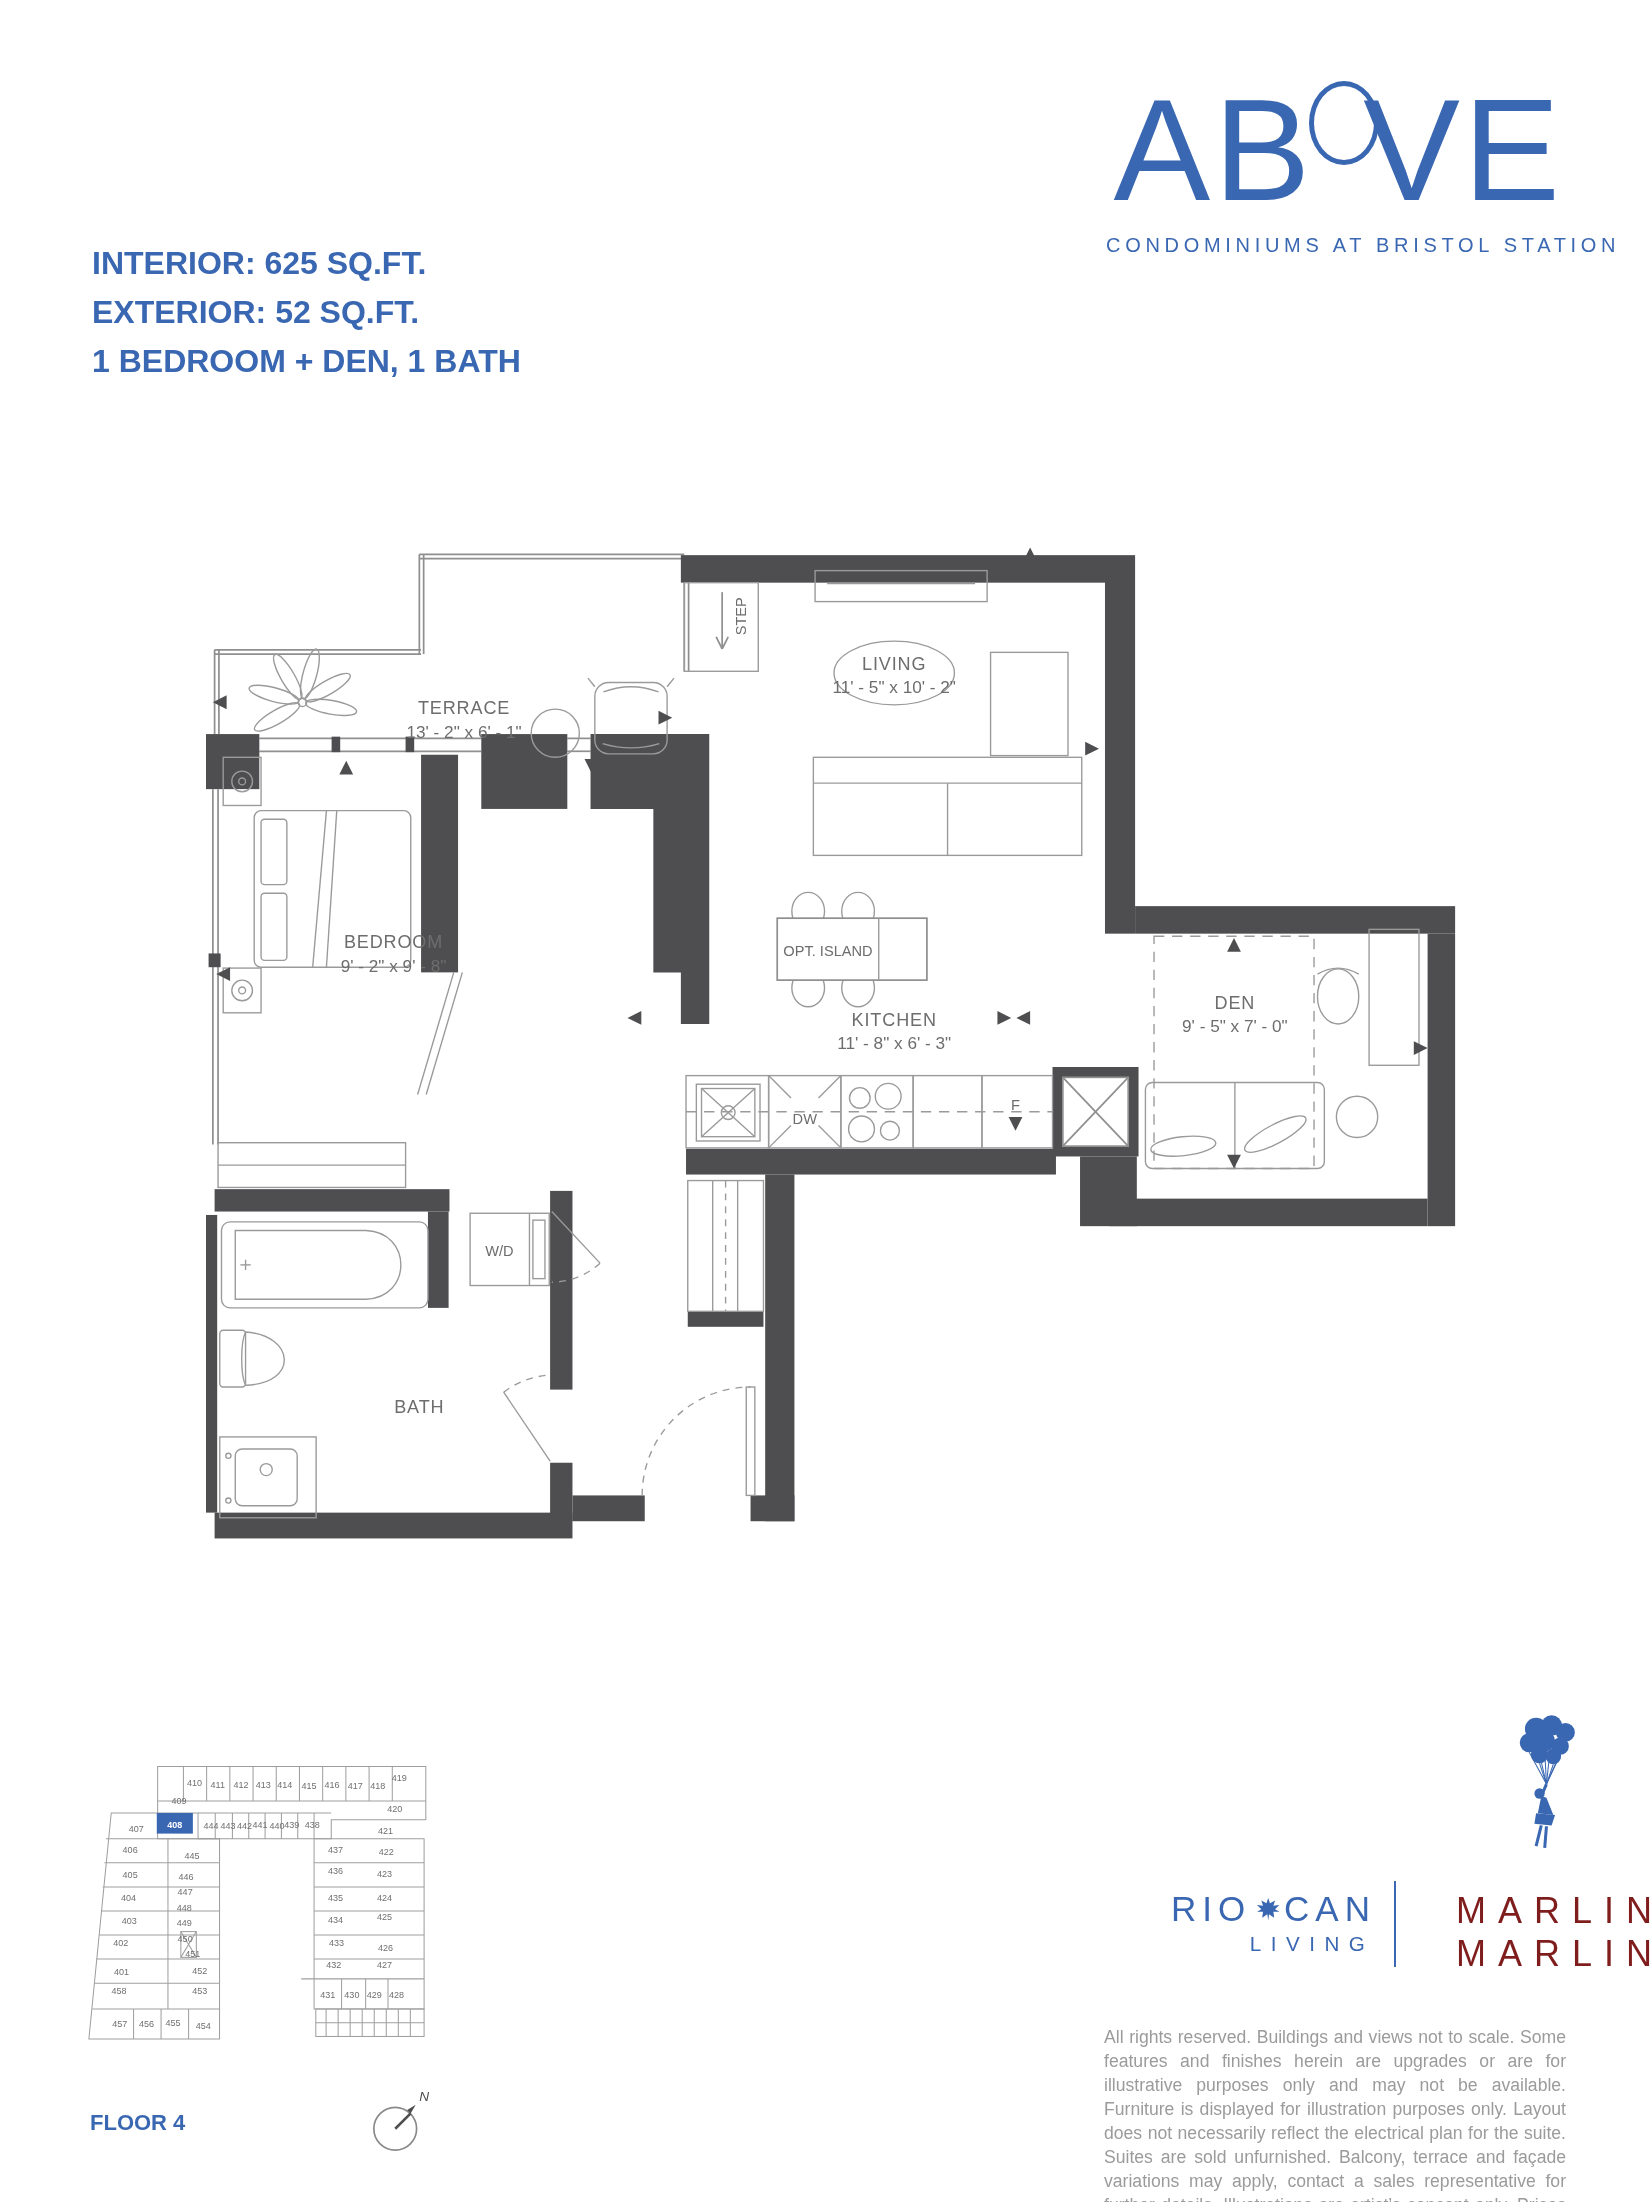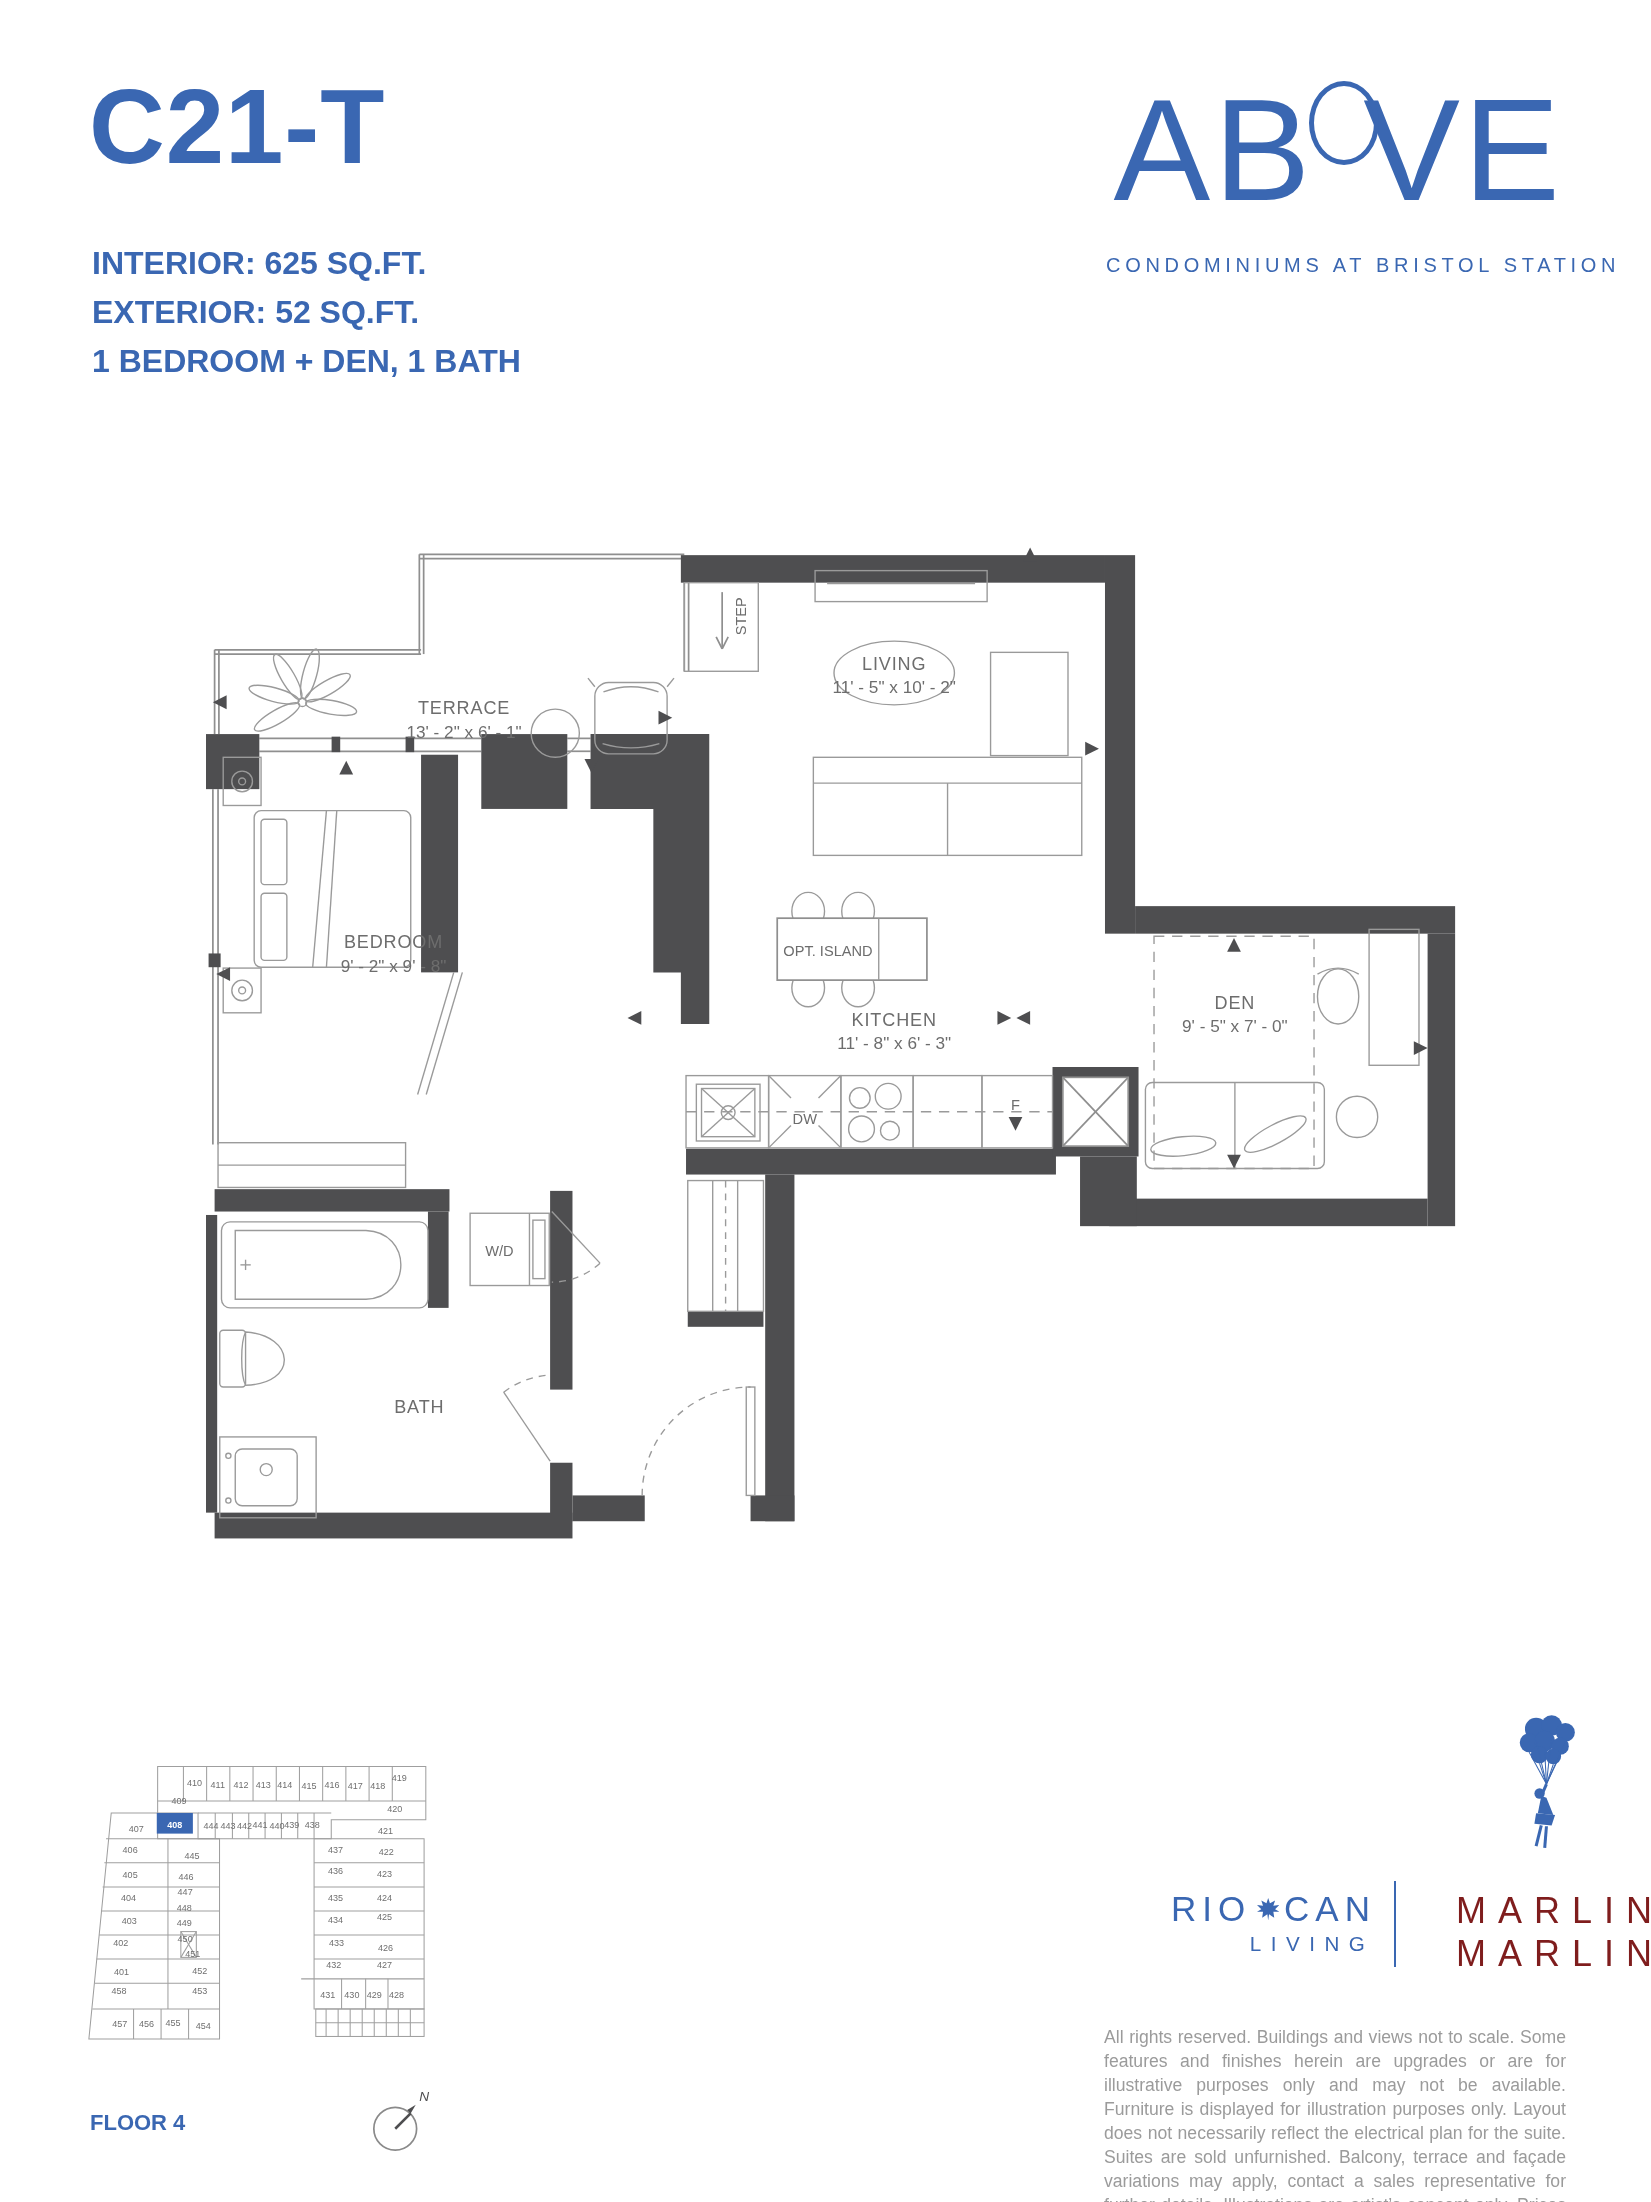--- a/index.html
+++ b/index.html
@@ -9,21 +9,21 @@
   .unit-code{position:absolute;left:89px;top:67px;font-size:105px;font-weight:600;
              letter-spacing:0.9px;color:#3a67b2;}
   .specs{position:absolute;left:92px;top:239px;font-size:32px;font-weight:600;
          line-height:49px;color:#3a67b2;}
   .brand{position:absolute;left:1106px;top:69px;width:465px;text-align:center;}
   .brand-word{display:flex;align-items:flex-end;justify-content:center;
               font-family:Liberation Sans, sans-serif;font-weight:400;font-size:145px;
               line-height:163px;color:#3a67b2;letter-spacing:3.4px;}
   .brand-o{display:inline-block;width:60px;height:74px;border:5.2px solid #3a67b2;
            border-radius:50%;transform:translateY(-67px);margin:0 -15.5px 0 -5.2px;}
-  .brand-tagline{margin-top:22px;font-size:20px;letter-spacing:4.7px;font-weight:400;
+  .brand-tagline{margin-top:2px;font-size:20px;letter-spacing:4.7px;font-weight:400;
                  color:#3a67b2;white-space:nowrap;}
   
   .plansvg{position:absolute;left:206px;top:542px;width:1256px;height:1007px;}
   .wall{fill:#4e4e50;stroke:none;}
   .ln{stroke:#8f8f8f;stroke-width:2;fill:none;}
   .lnt{stroke:#9a9a9a;stroke-width:1.6;fill:none;}
   .dash{stroke-dasharray:12 9;}
   .dash2{stroke-dasharray:8 7;}
   .room-name{font-family:"Liberation Sans",sans-serif;font-size:21px;fill:#6d6d6d;
              letter-spacing:1px;text-anchor:middle;}
@@ -52,21 +52,20 @@
   .marlin{position:absolute;left:1456px;top:1889px;font-size:36px;letter-spacing:12px;
           line-height:43px;font-weight:400;color:#7f1d1d;white-space:nowrap;}
   .disclaimer{position:absolute;left:1104px;top:2007px;width:462px;font-size:17.6px;
               line-height:24px;color:#9b9b9b;text-align:justify;}
 </style>
 </head>
 <body>
 
 <div class="page">
 
-  <div class="unit-code">C21-T</div>
   <div class="specs">
       <div>INTERIOR: 625 SQ.FT.</div>
       <div>EXTERIOR: 52 SQ.FT.</div>
       <div>1 BEDROOM + DEN, 1 BATH</div>
     </div>
 
   <div class="brand">
     <div class="brand-word">
       <span>AB</span>
       <span class="brand-o"></span>

